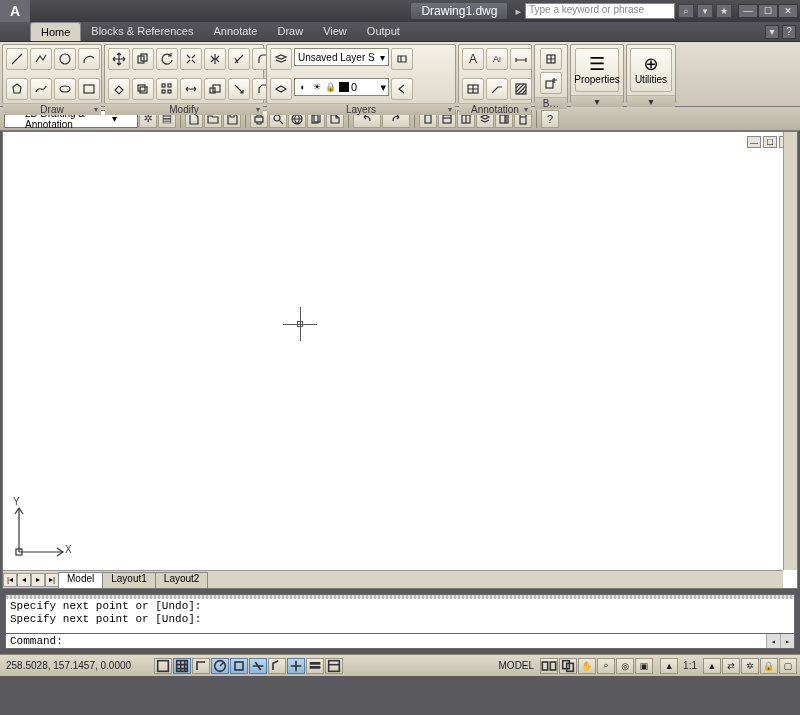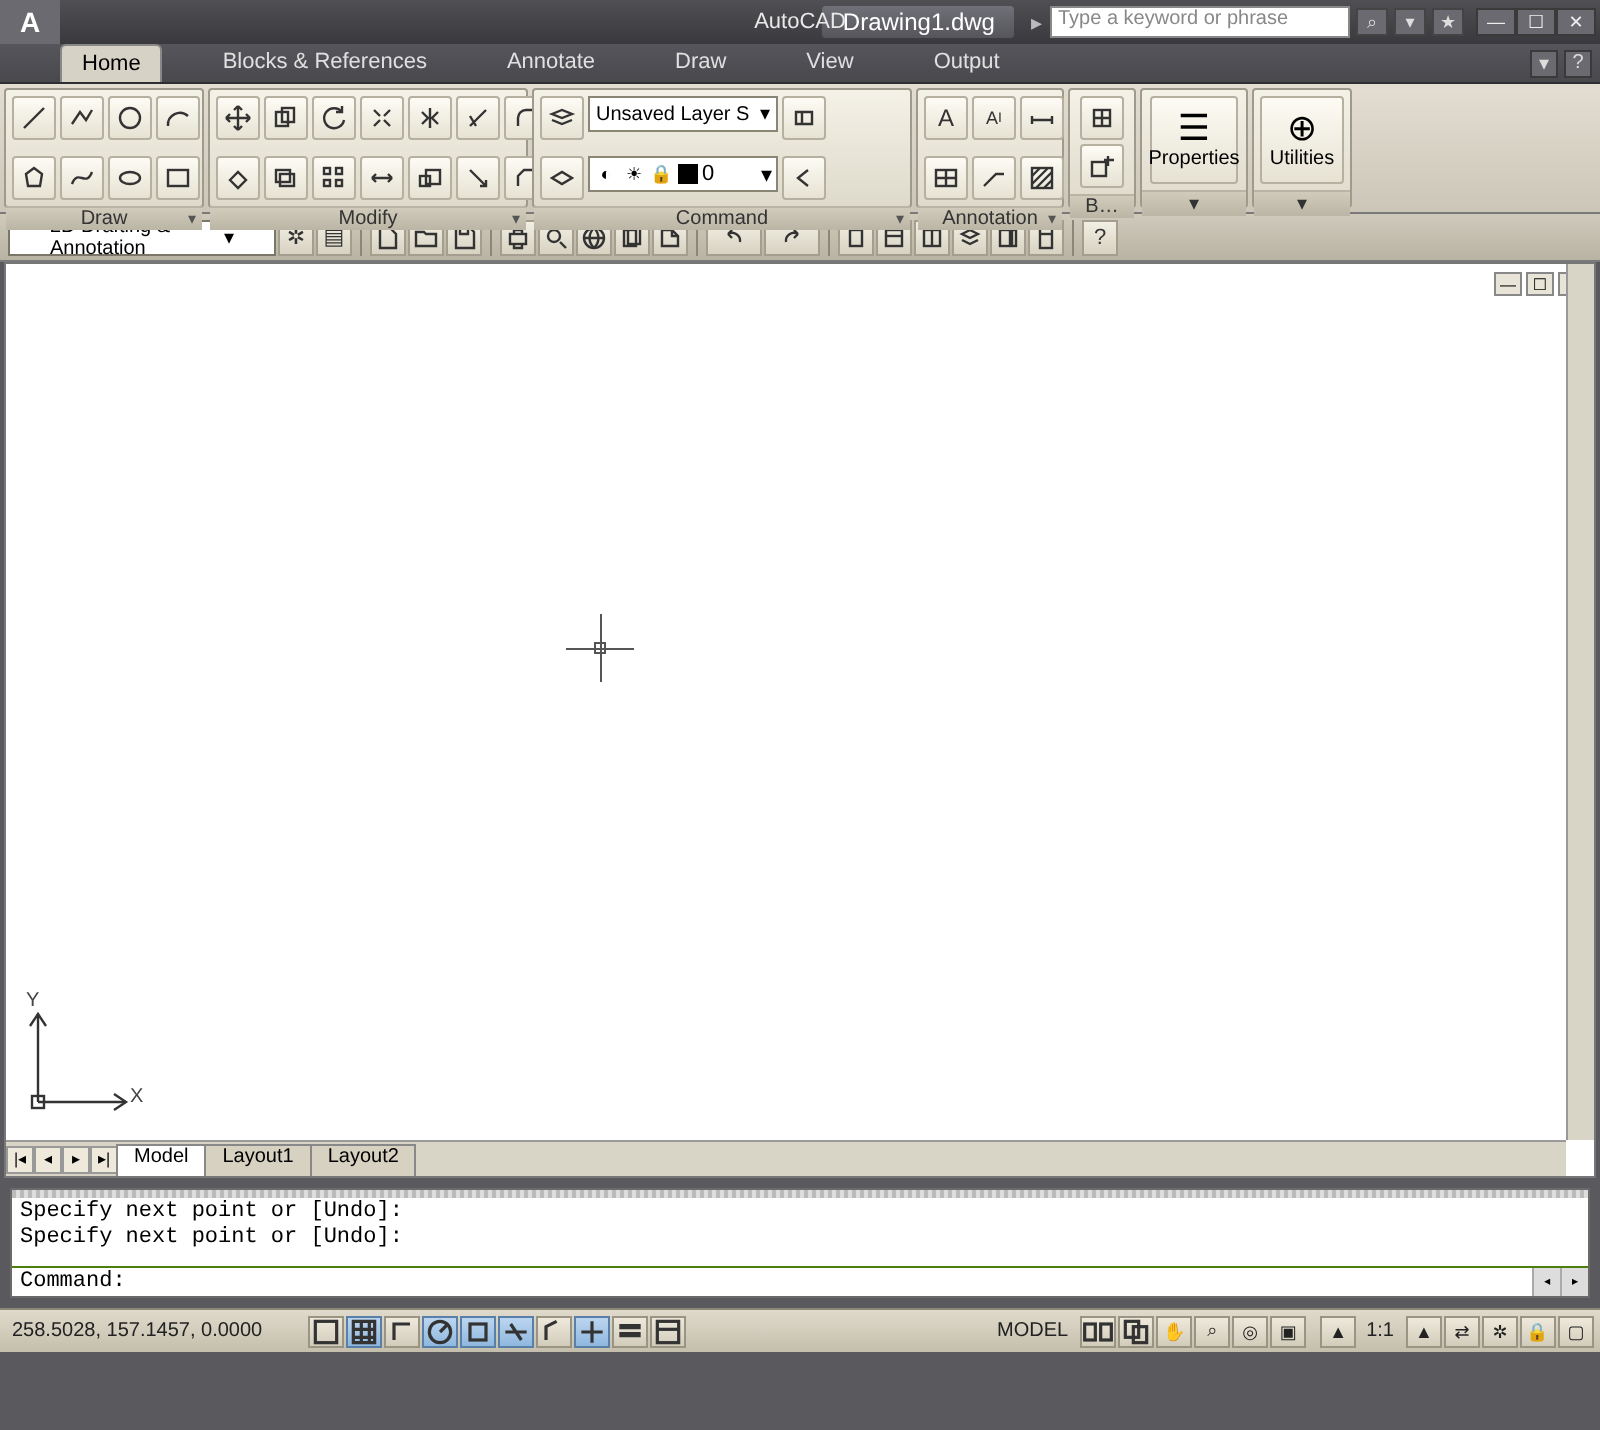--- a/index.html
+++ b/index.html
@@ -46,21 +46,20 @@
   .win-btns { display:flex; margin-left:6px; margin-right:2px;}
   .win-btns .wb { width:20px;height:14px;display:flex;align-items:center;justify-content:center;background:#6a6a70;border:1px solid #3a3a3a;color:#eee;font-size:9px;}
   
   .menubar {
     height: 20px;
     background: linear-gradient(#55555b,#48484d);
     display:flex; align-items:stretch;
     padding-left: 30px;
     color:#e0e0e0;
     border-bottom:1px solid #2f2f33;
-    gap:20px;
   }
   .menubar .mtab {
     padding: 3px 10px 0 10px; font-size:11px; cursor:default;
   }
   .menubar .mtab.active {
     background: #d7d2c6; color:#000; border:1px solid #888; border-bottom:none;
     border-top-left-radius:3px; border-top-right-radius:3px;
   }
   .menubar .tail { flex:1; display:flex; justify-content:flex-end; align-items:center; padding-right:4px;}
   .menubar .tiny { width:14px;height:14px;background:#6a6a70;border:1px solid #3a3a3a;color:#ddd;font-size:10px;display:flex;align-items:center;justify-content:center;margin-left:3px;}
@@ -178,21 +177,20 @@
   .sb-sep{width:6px;}
   .sb-flex{flex:1;}
   .sb-txt{padding:0 5px;}
   svg { stroke:#333; fill:none; stroke-width:1.2; }
 </style>
 </head>
 <body>
 
 <div class="titlebar">
   <div class="app-logo">A</div>
-  <div class="title-center">AutoCAD</div>
   <div class="title-gap"></div>
   <div class="doc-tab">Drawing1.dwg</div>
   <span style="color:#bbb;padding:0 4px">▸</span>
   <div class="title-search">Type a keyword or phrase</div>
   <span class="title-btn">⌕</span>
   <span class="title-btn">▾</span>
   <span class="title-btn">★</span>
   <div class="win-btns">
     <div class="wb">—</div>
     <div class="wb">☐</div>
@@ -397,21 +395,21 @@
           </div>
           <div class="ibtn">
               <svg viewBox="0 0 14 14">
                 <path d="M9 3L4 7l5 4"></path>
               </svg>
             </div>
         </div>
       </div>
     </div>
     <div class="panel-title">
-        <span>Command</span>
+        <span>Layers</span>
         <span class="drop">▾</span>
       </div>
   </div>
 
   <div class="panel" style="width:74px">
     <div class="panel-body">
       <div class="vcol">
         <div class="hrow">
           <div class="ibtn">A</div>
           <div class="ibtn" style="font-size:9px;">A<span style="font-size:7px">I</span></div>

